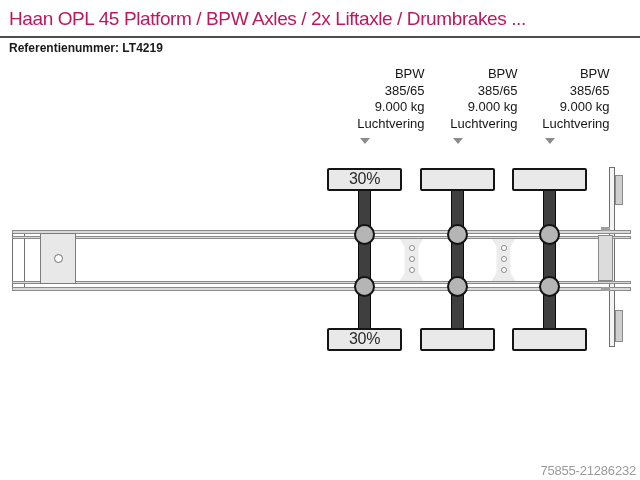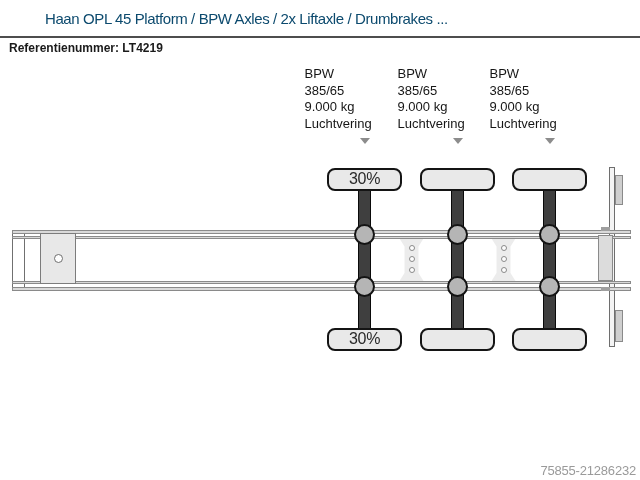--- a/index.html
+++ b/index.html
@@ -2,22 +2,22 @@
 <html><head>
 <meta charset="utf-8">
 <style>
   html,body{margin:0;padding:0;background:#ffffff;}
   .canvas{
     position:relative;width:640px;height:480px;background:#ffffff;overflow:hidden;
     font-family:"Liberation Sans", sans-serif;color:#1a1a1a;
   }
   
   .title{
-    position:absolute;left:9px;top:7px;font-size:15px;line-height:24px;
-    letter-spacing:-0.4px;white-space:nowrap;color:#0c4a6e;margin-left:36px;
+    position:absolute;left:9px;top:7px;font-size:19px;line-height:24px;
+    letter-spacing:-0.4px;white-space:nowrap;color:#be185d;
   }
   .rule{position:absolute;left:0;top:35.5px;width:640px;height:2px;background:#4d4d4d;}
   .refline{position:absolute;left:9px;top:41px;font-size:12px;line-height:15px;color:#1a1a1a;font-weight:bold;}
   
   .listing-id{position:absolute;right:4px;top:463px;font-size:13px;color:#9a9a9a;letter-spacing:-0.2px;}
   
   .rail{position:absolute;left:12px;width:619px;background:#d9d9d9;border:1px solid #8a8a8a;box-sizing:border-box;}
   .rail.t1{top:229.5px;height:4px;}
   .rail.t2{top:235.5px;height:3px;}
   .rail.b1{top:281px;height:3px;}
@@ -39,29 +39,29 @@
   .rear-tab.top{top:226.5px;}
   .rear-tab.bottom{top:286.5px;}
   .rear-box{position:absolute;left:614.5px;width:8px;background:#cfcfcf;border:1px solid #8a8a8a;box-sizing:border-box;}
   .rear-box.top{top:175px;height:30px;}
   .rear-box.bottom{top:310px;height:32px;}
   
   .axle{position:absolute;top:0;left:var(--cx);width:0;height:480px;}
   .axle.a1{--cx:364.5px;}
   .axle.a2{--cx:457.5px;}
   .axle.a3{--cx:549.5px;}
-  .axle-label{position:absolute;left:-60px;top:66px;width:120px;text-align:left;font-size:13px;line-height:16.5px;color:#161616;}
+  .axle-label{position:absolute;left:-60px;top:66px;width:120px;text-align:right;font-size:13px;line-height:16.5px;color:#161616;}
   .tri{position:absolute;left:-5px;top:138px;width:0;height:0;border-left:5px solid transparent;border-right:5px solid transparent;border-top:6px solid #8c8c8c;}
   .beam{position:absolute;left:-6.5px;top:183px;width:13px;height:154px;background:#3f3f3f;border:1.5px solid #0a0a0a;border-radius:2px;box-sizing:border-box;}
   .circ{position:absolute;left:-10.5px;width:21px;height:21px;background:#b5b5b5;border:2.5px solid #141414;border-radius:50%;box-sizing:border-box;}
   .circ.top{top:223.5px;}
   .circ.bottom{top:275.5px;}
   .wheel{
     position:absolute;left:-37.5px;width:75px;height:23px;background:#e9e9e9;
-    border:2.5px solid #141414;border-radius:8px;box-sizing:border-box;
+    border:2.5px solid #141414;border-radius:2px;box-sizing:border-box;
     display:flex;align-items:center;justify-content:center;
     font-size:16px;color:#2a2a2a;letter-spacing:-0.3px;
   }
   .wheel.top{top:167.5px;}
   .wheel.bottom{top:327.5px;}
 </style>
 </head>
 <body>
 
 <div class="canvas">

